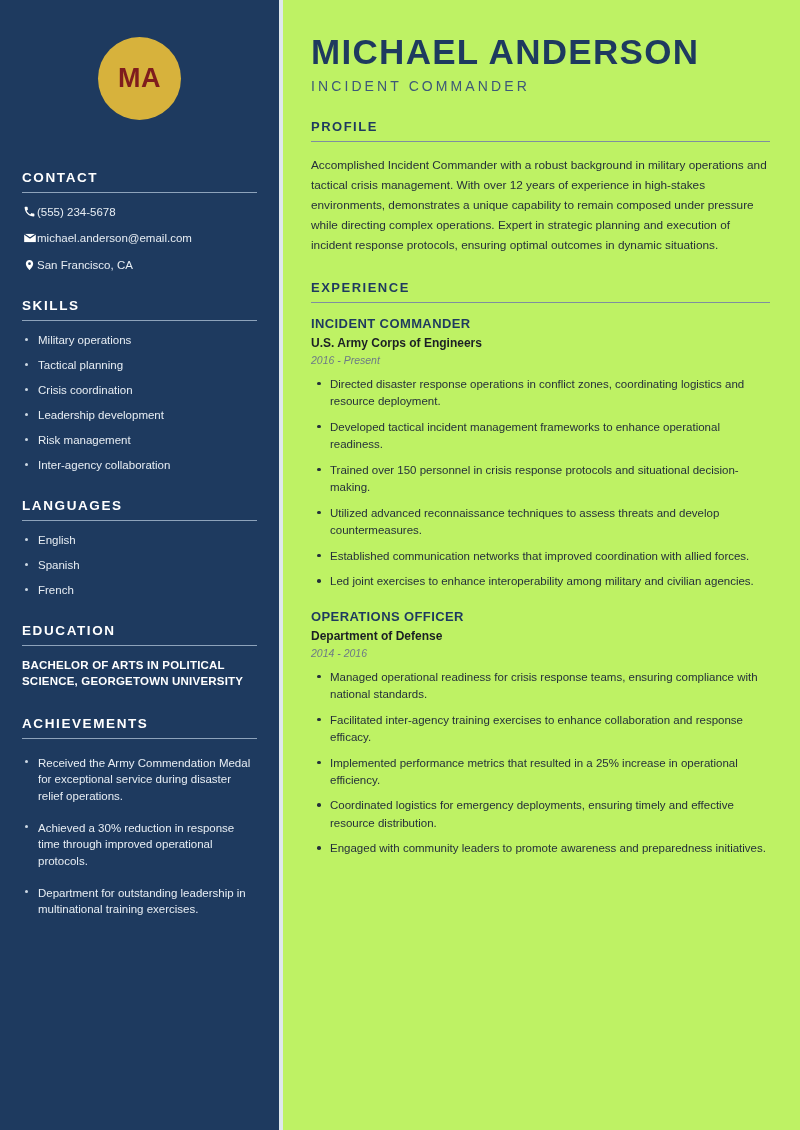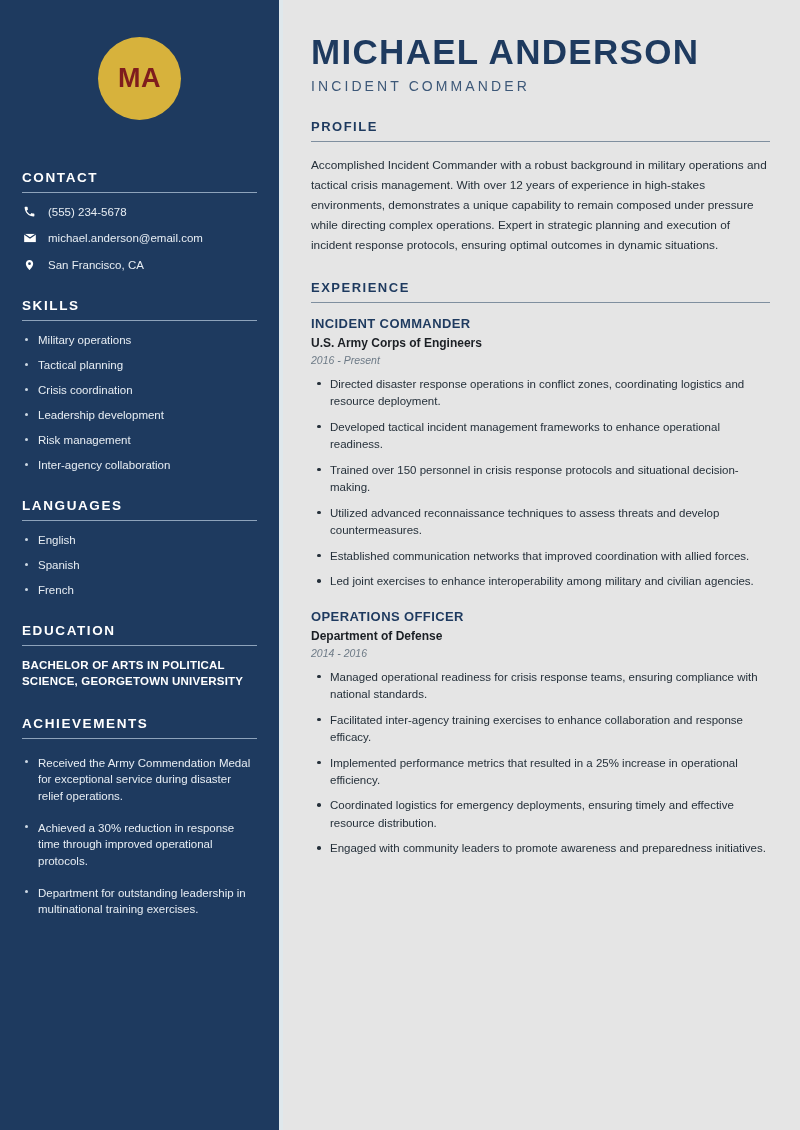--- a/index.html
+++ b/index.html
@@ -66,21 +66,20 @@
   .side-rule {
     height:1px;
     background:#8ea3bb;
     margin-top:7px;
     margin-bottom:12px;
   }
 
   .contact-row {
     display:flex;
     align-items:center;
-    gap:11px;
     margin-bottom:13px;
     font-size:11.5px;
     color:#e7edf3;
   }
   .contact-row .ic {
     flex:0 0 15px;
     display:flex;
     align-items:center;
     justify-content:center;
   }
@@ -116,21 +115,21 @@
     font-weight:bold;
     line-height:1.38;
     color:#ffffff;
     letter-spacing:0.2px;
   }
 
   
   .main {
     flex:1;
     padding:34px 30px 0 32px;
-    background:#e5e5e5;
+    background:#bef264;
   }
   .name {
     font-size:35px;
     font-weight:bold;
     letter-spacing:1.3px;
     color:#1e3a5f;
     line-height:1.05;
   }
   .job-subtitle {
     margin-top:7px;

